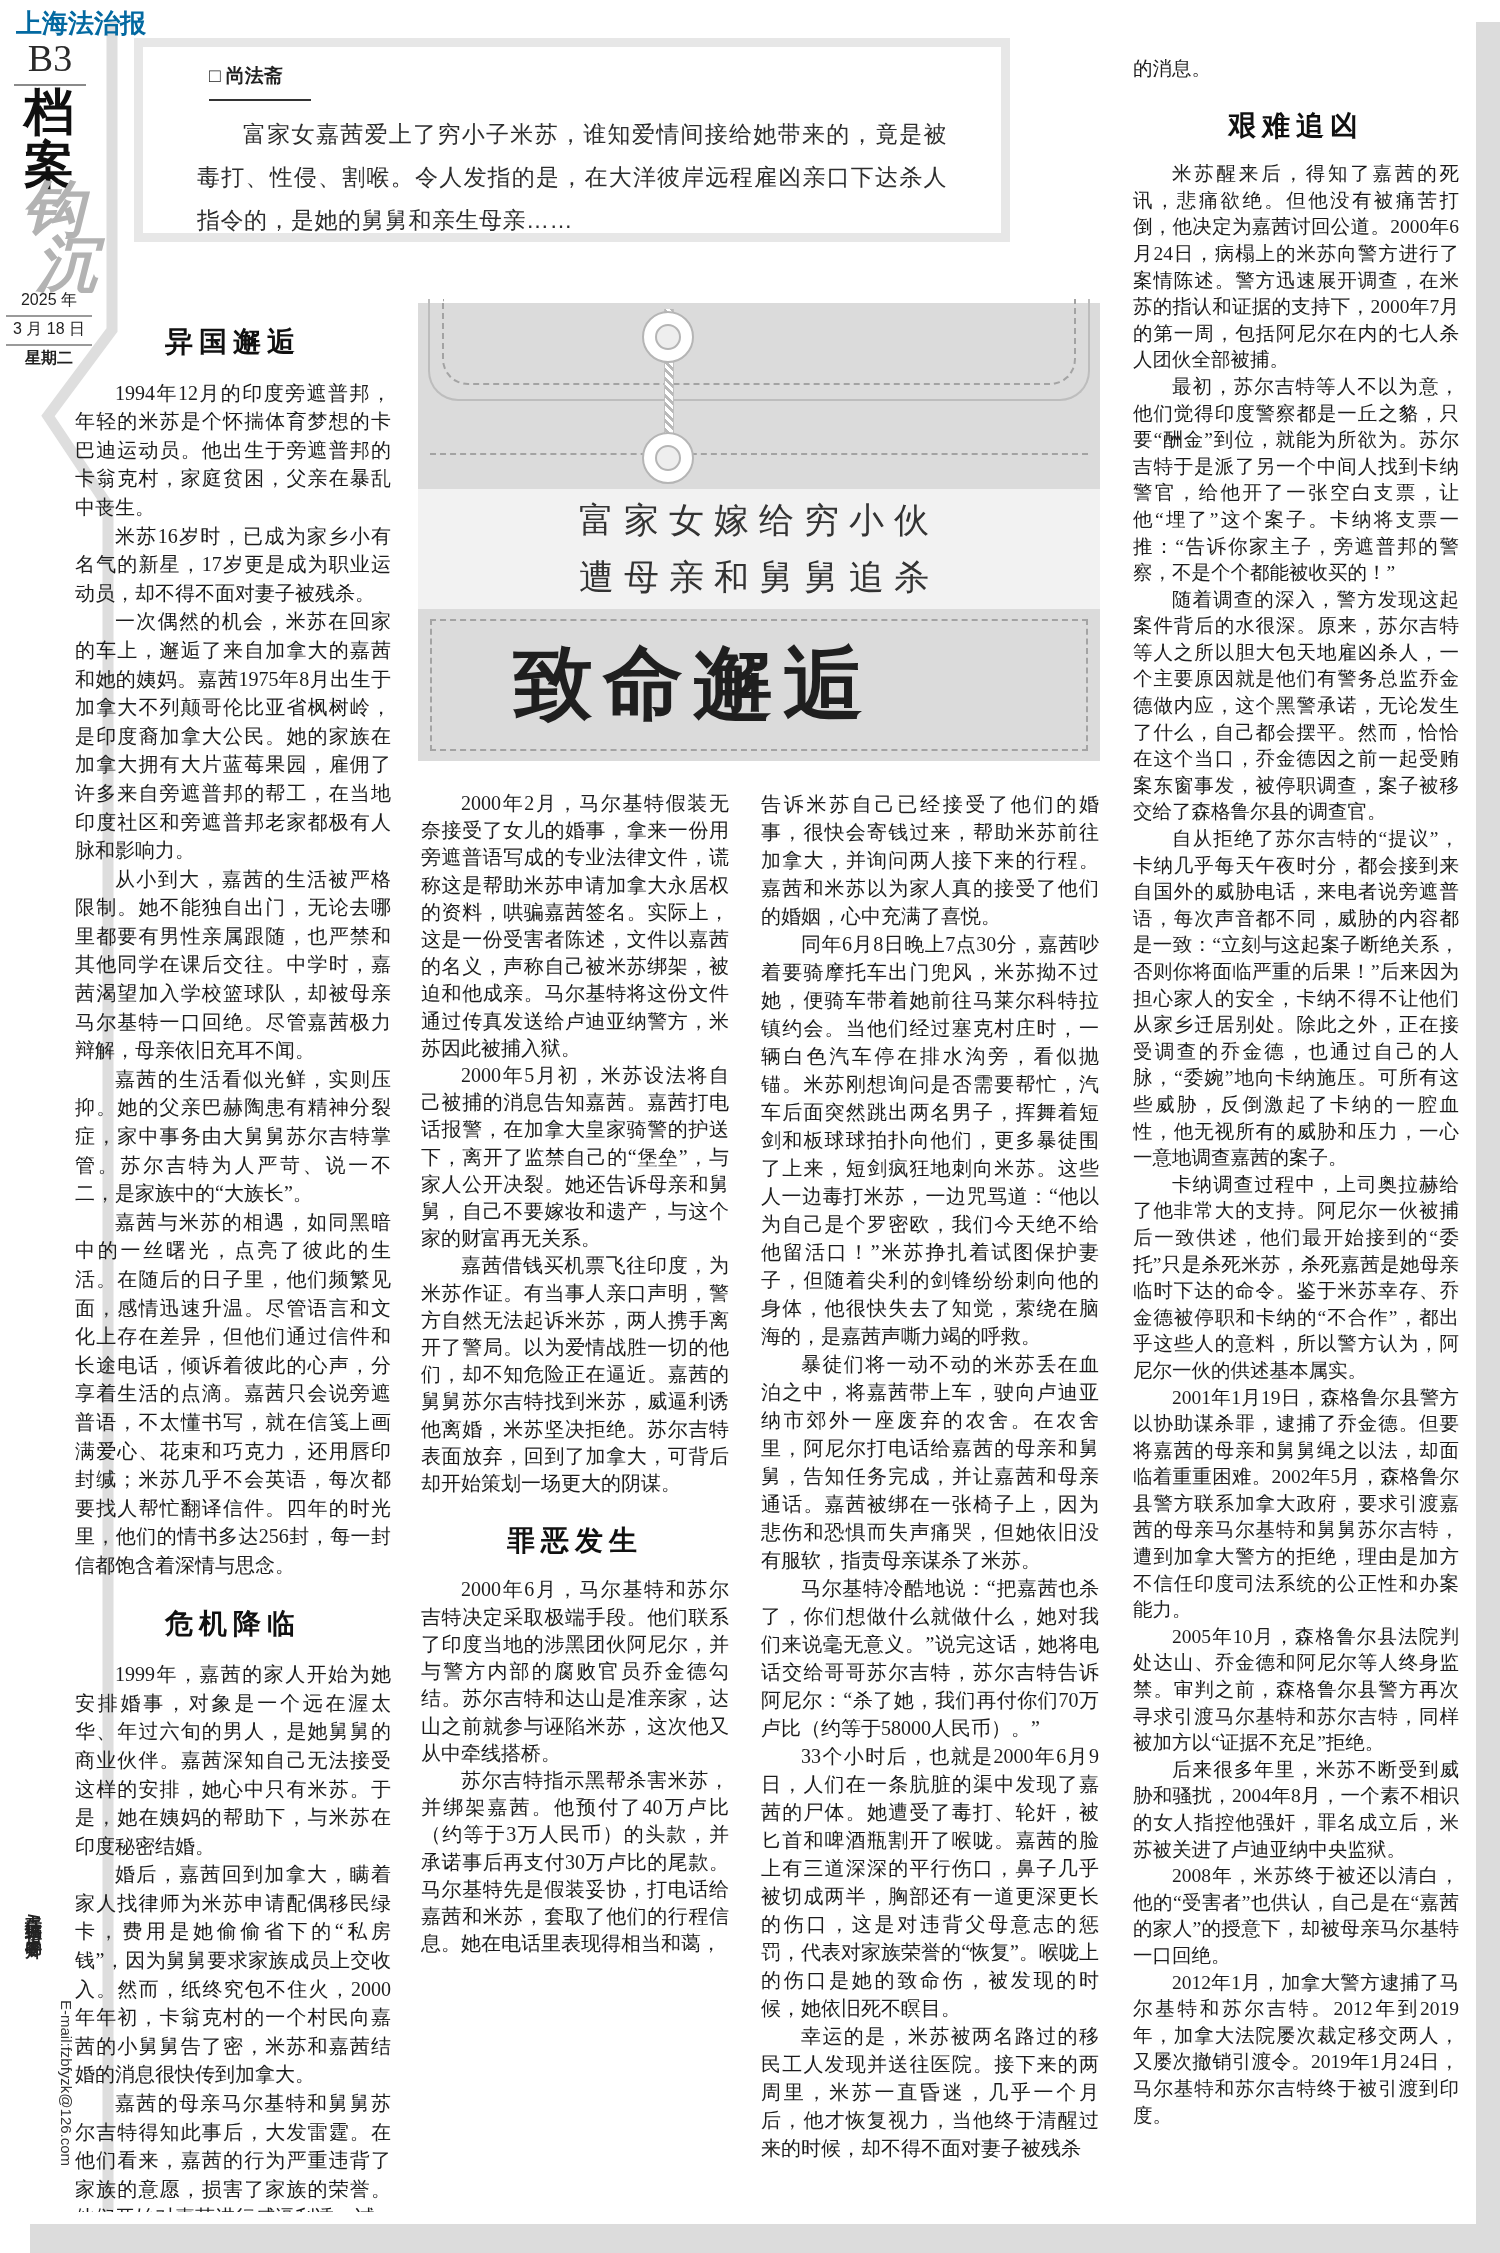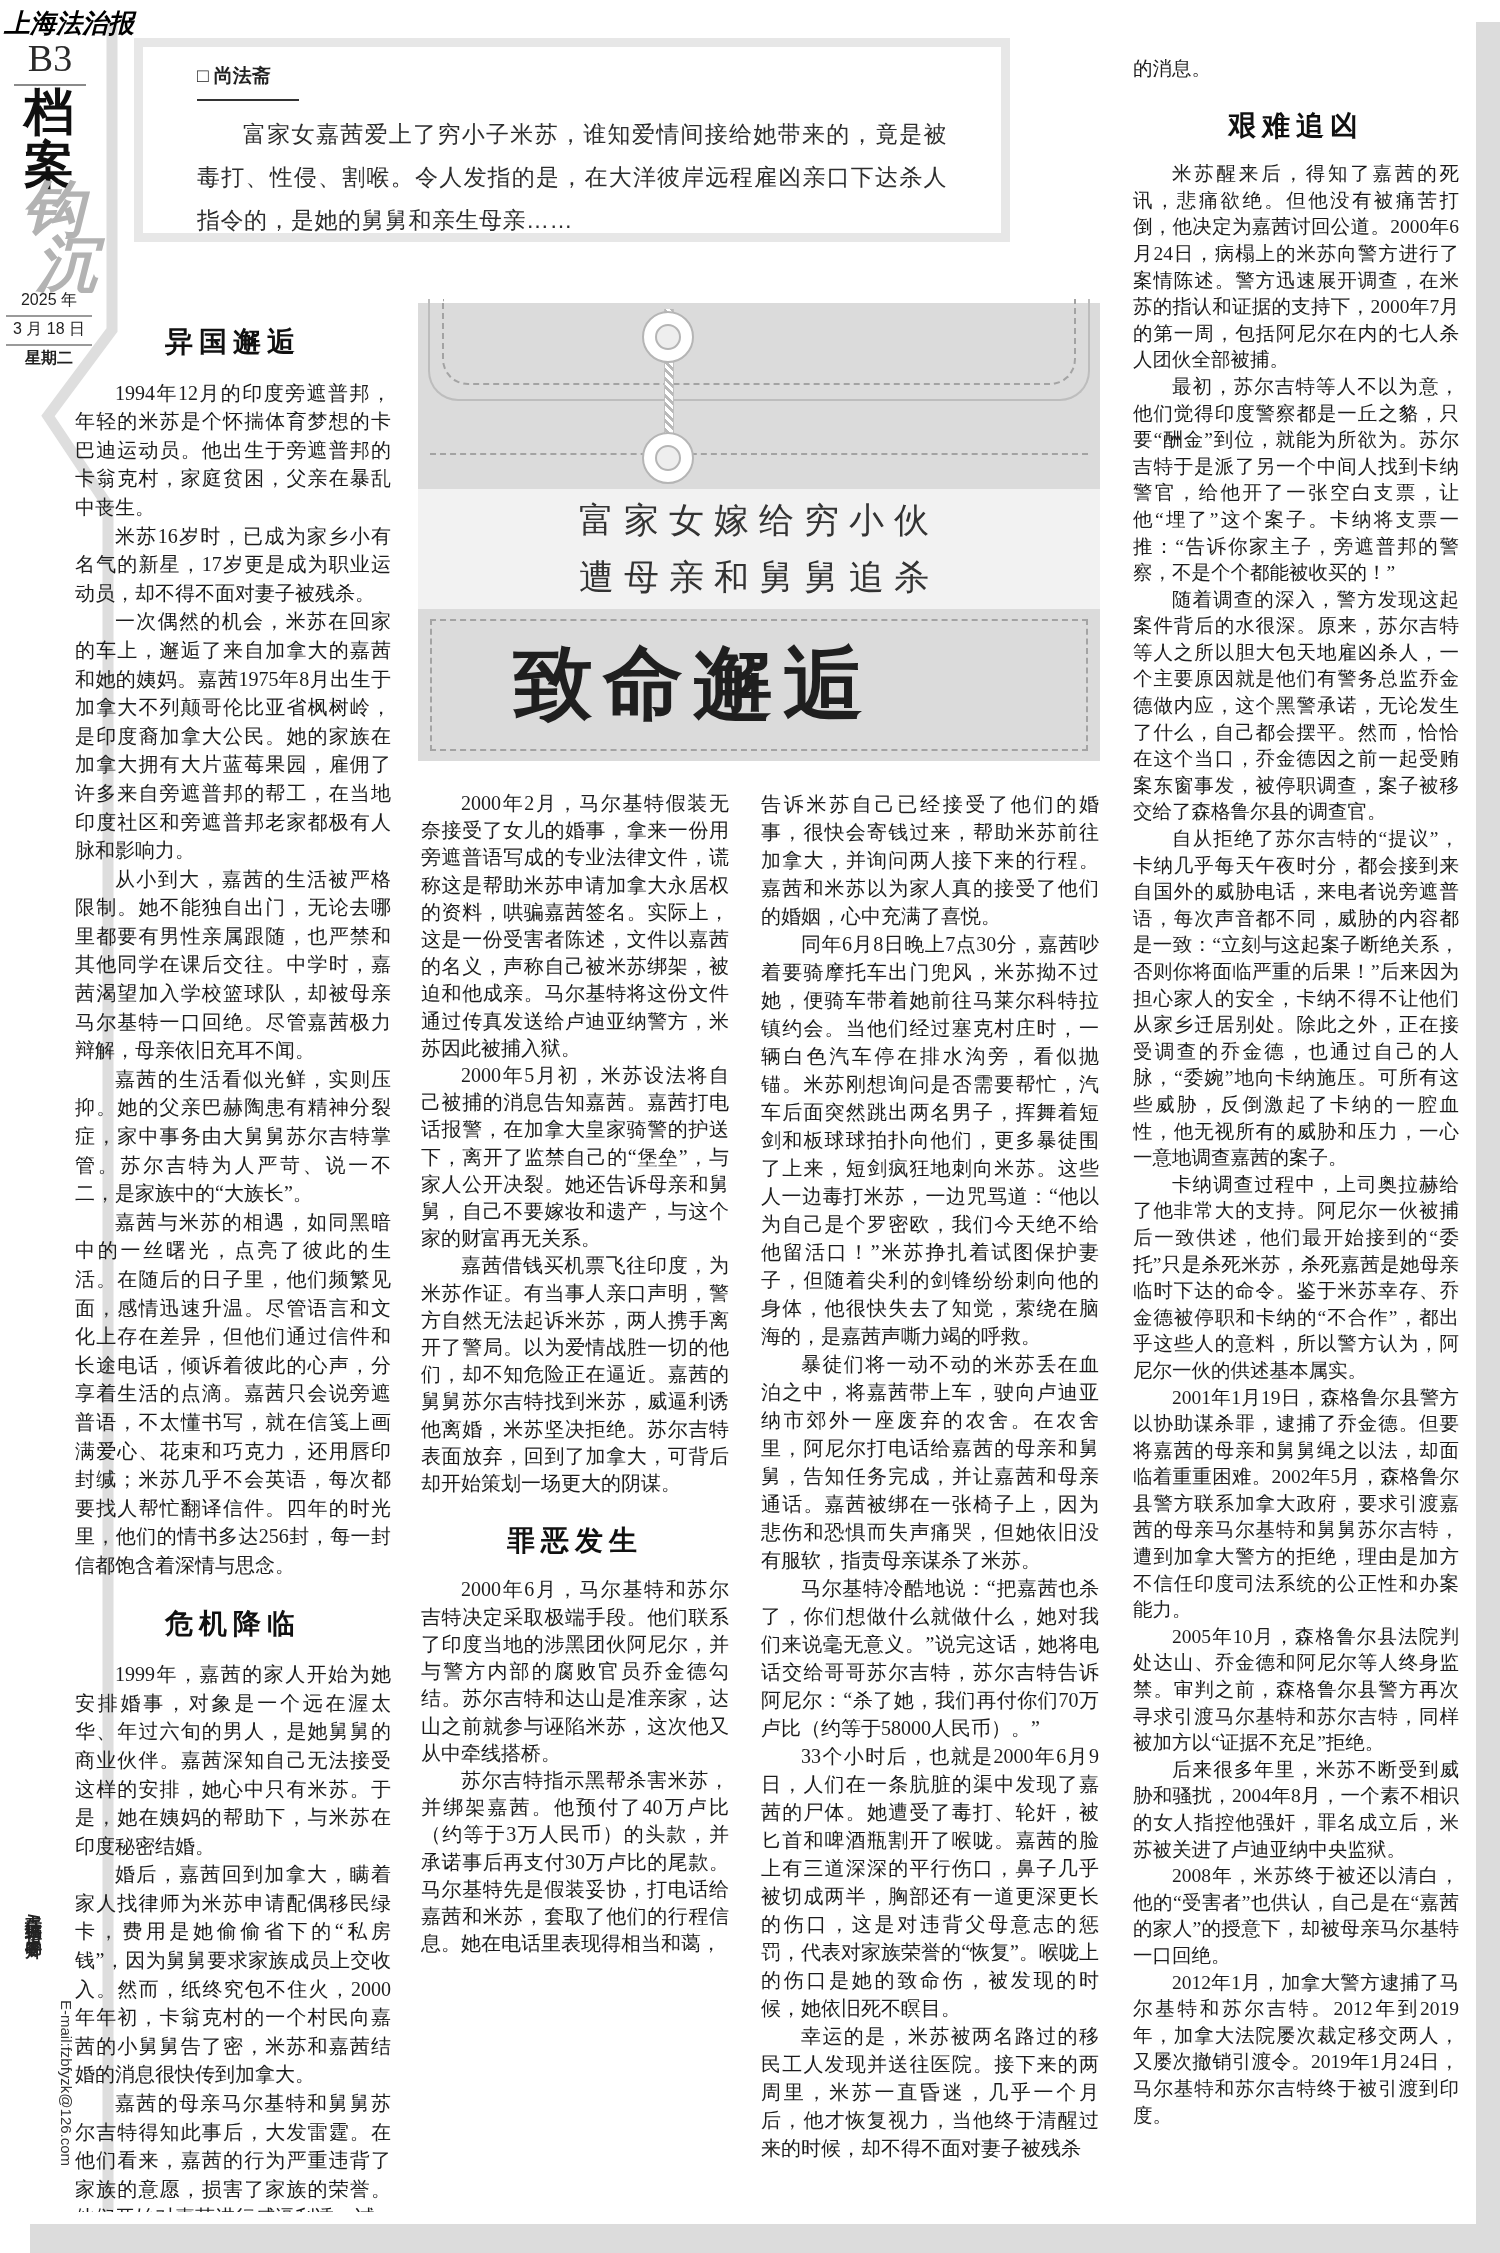--- a/index.html
+++ b/index.html
@@ -1,20 +1,20 @@
 <!DOCTYPE html>
 <html><head>
 <meta charset="utf-8">
 <style>
   html,body{margin:0;padding:0;background:#f3f3f3;}
   .page{position:relative;width:1500px;height:2253px;background:#ffffff;overflow:hidden;
         font-family:"Liberation Serif","DejaVu Serif",serif;color:#1c1c1c;margin:0 auto;}
   
-  .logo{position:absolute;left:4px;top:6px;width:130px;font-size:26px;font-weight:700;font-style:italic;
-        color:#000000;letter-spacing:0;white-space:nowrap;}
+  .logo{position:absolute;left:16px;top:6px;width:130px;font-size:26px;font-weight:700;
+        color:#0369a1;letter-spacing:0;white-space:nowrap;}
   .pageno{position:absolute;left:14px;top:36px;width:72px;text-align:center;font-size:38px;color:#2a2a2a;
         border-bottom:2px solid #8a8a8a;padding-bottom:4px;}
   .secchars{position:absolute;left:18px;top:86px;width:62px;text-align:center;}
   .secchars span{display:block;font-size:50px;line-height:53px;font-weight:700;color:#101010;
         font-family:"Liberation Sans","DejaVu Sans",sans-serif;}
   .secscript{position:absolute;left:22px;top:182px;width:70px;}
   .secscript span{display:block;font-size:62px;line-height:55px;font-style:italic;color:#b3b3b3;font-weight:700;}
   .secscript span:nth-child(2){margin-left:14px;}
   .dateblock{position:absolute;left:6px;top:288px;width:86px;text-align:center;
         font-family:"Liberation Sans","DejaVu Sans",sans-serif;font-size:16px;color:#1f1f1f;}
@@ -27,21 +27,21 @@
         font-size:15px;color:#333;font-family:"Liberation Sans","DejaVu Sans",sans-serif;}
   .divider-svg{position:absolute;left:0;top:0;}
   
   .edge-right{position:absolute;left:1476px;top:22px;width:24px;height:2231px;background:#dcdcdc;}
   .edge-bottom{position:absolute;left:30px;top:2224px;width:1470px;height:29px;background:#dcdcdc;}
   
   .intro{position:absolute;left:134px;top:38px;width:876px;height:204px;box-sizing:border-box;
         border:9px solid #e7e7e7;background:#fff;padding:16px 54px 0 54px;}
   .intro-label{display:inline-block;font-family:"Liberation Sans","DejaVu Sans",sans-serif;
         font-size:19px;font-weight:700;color:#222;border-bottom:2px solid #333;
-        padding:0 28px 10px 0;}
+        padding:0 28px 10px 0;margin-left:12px;}
   .intro-text{margin:12px 0 0;font-family:"Liberation Sans","DejaVu Sans",sans-serif;
         font-size:23px;line-height:43px;color:#2e2e2e;text-indent:2em;text-align:justify;letter-spacing:0.5px;}
   
   .envelope{position:absolute;left:418px;top:303px;width:682px;height:458px;}
   .env-flap{position:absolute;left:0;top:0;width:682px;height:186px;background:#dbdbdb;}
   .env-flap-edge{position:absolute;left:10px;top:-4px;right:10px;height:100px;
         border:2px solid #bdbdbd;border-top:none;border-radius:0 0 30px 30px;}
   .env-flap-stitch{position:absolute;left:24px;top:-4px;right:24px;height:84px;
         border:2px dashed #a3a3a3;border-top:none;border-radius:0 0 26px 26px;}
   .env-pocket-line{position:absolute;left:12px;right:12px;top:150px;border-top:2px dashed #a3a3a3;}

